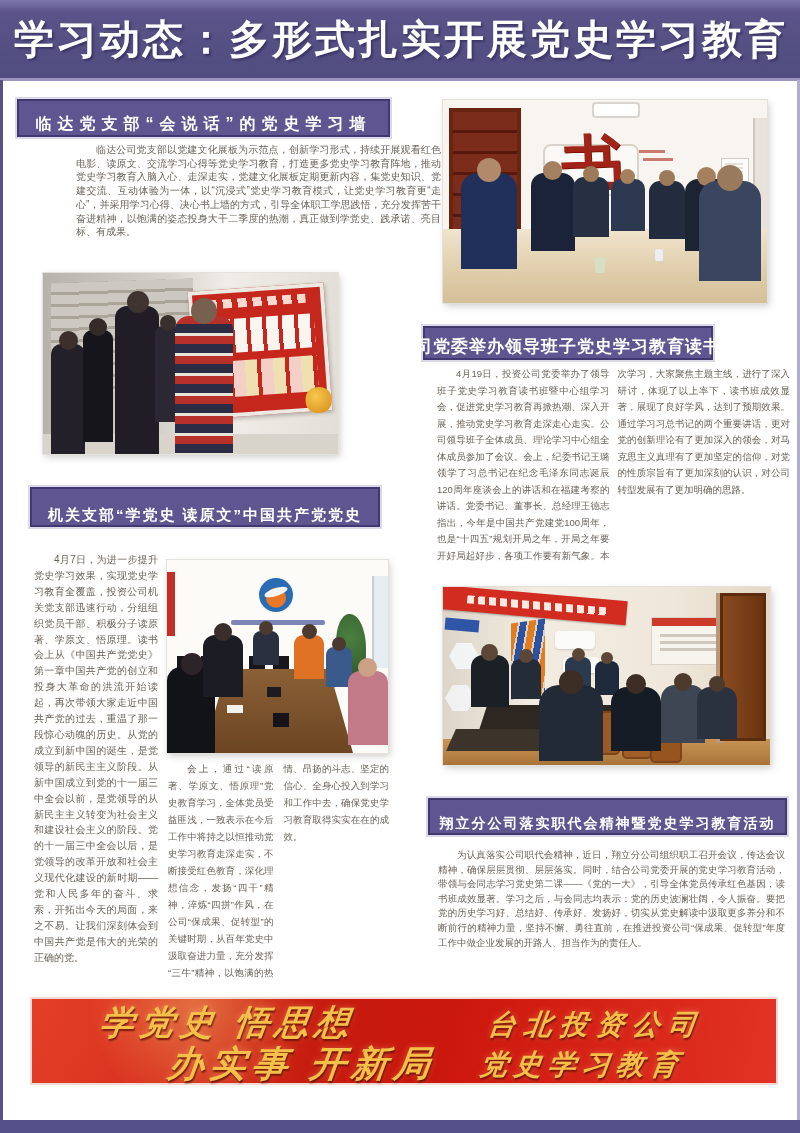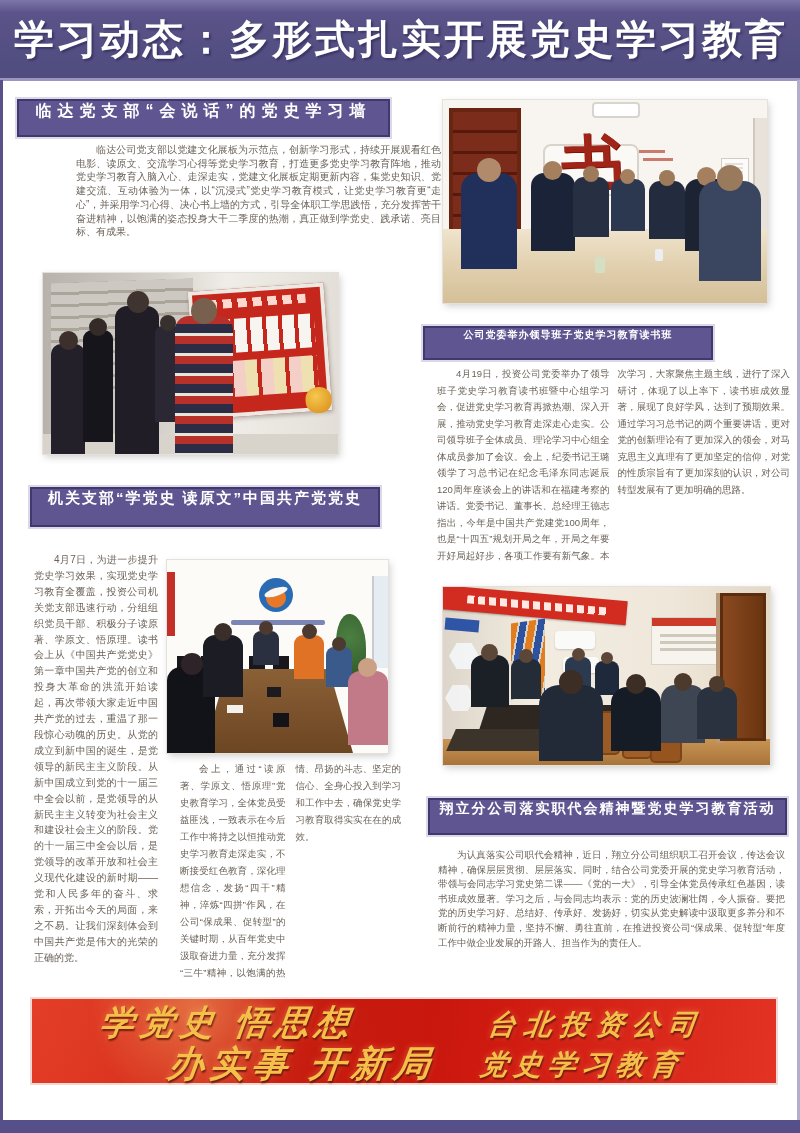--- a/index.html
+++ b/index.html
@@ -10,21 +10,21 @@
     background:linear-gradient(180deg,#7d76ab 0%,#5b5389 16%,#555084 55%,#514c80 100%);
     border-bottom:3px solid #9b95c0;display:flex;align-items:center;}
   .masthead h1{margin:0 0 0 14px;font-size:40px;font-weight:bold;color:#ffffff;letter-spacing:3px;
     text-shadow:2px 2px 2px rgba(40,35,80,.55);white-space:nowrap;}
   
   .edge-left{left:0;top:80px;width:3px;height:1053px;background:#5a5189;}
   .edge-right{left:797px;top:80px;width:3px;height:1040px;background:#b3aecd;}
   .edge-bottom{left:0;top:1120px;width:800px;height:13px;background:#56508a;}
   
   .sec-banner{background:#5e5591;border:2px solid #3f3970;box-shadow:0 0 0 2px #dbd8e8;
-    color:#fff;font-weight:bold;display:flex;align-items:flex-start;justify-content:center;
+    color:#fff;font-weight:bold;display:flex;align-items:flex-end;justify-content:center;
     white-space:nowrap;}
   
   .bodytext{color:#6b6259;text-align:justify;text-indent:2em;}
   .cols2{column-gap:10px;column-count:2;column-fill:auto;}
   
   .photo{overflow:hidden;box-shadow:0 0 0 1px #e4e1db,2px 3px 7px rgba(60,55,50,.25);background:#eee;}
   .photo *{position:absolute;}
   .head{border-radius:50%;}
   
   .footer-banner{background:
@@ -111,21 +111,21 @@
       <div class="head" style="left:8px;top:-11px;width:15px;height:15px;background:#4c3a30;"></div>
     </div>
   <div style="right:36px;bottom:66px;width:26px;height:40px;background:#3a5a8c;border-radius:8px 8px 0 0;">
       <div class="head" style="left:6px;top:-10px;width:14px;height:14px;background:#4c3a30;"></div>
     </div>
   <div style="right:0;bottom:8px;width:40px;height:74px;background:#c27a88;border-radius:12px 12px 0 0;">
       <div class="head" style="left:10px;top:-13px;width:19px;height:19px;background:#caa184;"></div>
     </div>
 </div>
 
-<div class="abs bodytext cols2" style="left:180px;top:760px;width:221px;height:230px;font-size:9.5px;line-height:17px;">会上，通过“读原著、学原文、悟原理”党史教育学习，全体党员受益匪浅，一致表示在今后工作中将持之以恒推动党史学习教育走深走实，不断接受红色教育，深化理想信念，发扬“四干”精神，淬炼“四拼”作风，在公司“保成果、促转型”的关键时期，从百年党史中汲取奋进力量，充分发挥“三牛”精神，以饱满的热情、昂扬的斗志、坚定的信心、全身心投入到学习和工作中去，确保党史学习教育取得实实在在的成效。</div>
+<div class="abs bodytext cols2" style="left:168px;top:760px;width:221px;height:230px;font-size:9.5px;line-height:17px;">会上，通过“读原著、学原文、悟原理”党史教育学习，全体党员受益匪浅，一致表示在今后工作中将持之以恒推动党史学习教育走深走实，不断接受红色教育，深化理想信念，发扬“四干”精神，淬炼“四拼”作风，在公司“保成果、促转型”的关键时期，从百年党史中汲取奋进力量，充分发挥“三牛”精神，以饱满的热情、昂扬的斗志、坚定的信心、全身心投入到学习和工作中去，确保党史学习教育取得实实在在的成效。</div>
 
 <div class="abs photo" style="left:443px;top:100px;width:324px;height:203px;">
   <div style="inset:0;background:#f8f5f0;"></div>
   <div style="left:46%;top:2px;width:44px;height:12px;background:#ffffff;border:2px solid #d8d4ce;border-radius:4px;"></div>
   <div style="left:6px;top:8px;width:64px;height:132px;border:4px solid #6a2412;background:repeating-linear-gradient(180deg,#7c2c1a 0 18px,#58180c 18px 21px),repeating-linear-gradient(90deg,rgba(0,0,0,0) 0 14px,#58180c 14px 17px);"></div>
   <div style="left:100px;top:44px;width:92px;height:48px;border:2px solid #d9d3c9;border-radius:8px;background:#fbf9f5;"></div>
   <div style="left:118px;top:22px;width:70px;height:70px;font-size:62px;font-weight:bold;color:#a02418;font-family:'Liberation Serif','DejaVu Serif',serif;text-shadow:1px 1px 0 #7c1408;transform:rotate(-2deg);">书</div>
   <div style="left:196px;top:50px;width:26px;height:3px;background:#c97b6d;"></div>
   <div style="left:200px;top:58px;width:30px;height:3px;background:#c97b6d;"></div>
   <div style="right:0;top:18px;width:12px;height:120px;background:#e8e2da;border-left:2px solid #cfc8c0;"></div>
@@ -151,21 +151,21 @@
       <div class="head" style="left:10px;top:-11px;width:16px;height:16px;background:#9c7a5a;"></div>
     </div>
   <div style="left:242px;bottom:52px;width:44px;height:72px;background:#1c2434;border-radius:13px 13px 0 0;">
       <div class="head" style="left:12px;top:-12px;width:19px;height:19px;background:#a5805e;"></div>
     </div>
   <div style="right:6px;bottom:22px;width:62px;height:100px;background:#3a4660;border-radius:18px 18px 0 0;">
       <div class="head" style="left:18px;top:-16px;width:26px;height:26px;background:#9a7a5c;"></div>
     </div>
 </div>
 
-<div class="abs sec-banner" style="left:423px;top:326px;width:286px;height:30px;font-size:10px;letter-spacing:1px;">
+<div class="abs sec-banner" style="left:423px;top:326px;width:286px;height:30px;font-size:17px;letter-spacing:1px;">
   <span>公司党委举办领导班子党史学习教育读书班</span>
 </div>
 
 <div class="abs bodytext cols2" style="left:437px;top:366px;width:353px;height:201px;font-size:9.5px;line-height:16.5px;column-gap:8px;">4月19日，投资公司党委举办了领导班子党史学习教育读书班暨中心组学习会，促进党史学习教育再掀热潮、深入开展，推动党史学习教育走深走心走实。公司领导班子全体成员、理论学习中心组全体成员参加了会议。会上，纪委书记王璐领学了习总书记在纪念毛泽东同志诞辰120周年座谈会上的讲话和在福建考察的讲话。党委书记、董事长、总经理王德志指出，今年是中国共产党建党100周年，也是“十四五”规划开局之年，开局之年要开好局起好步，各项工作要有新气象。本次学习，大家聚焦主题主线，进行了深入研讨，体现了以上率下，读书班成效显著，展现了良好学风，达到了预期效果。通过学习习总书记的两个重要讲话，更对党的创新理论有了更加深入的领会，对马克思主义真理有了更加坚定的信仰，对党的性质宗旨有了更加深刻的认识，对公司转型发展有了更加明确的思路。</div>
 
 <div class="abs photo" style="left:443px;top:587px;width:327px;height:178px;">
   <div style="inset:0;background:linear-gradient(90deg,#ddd5c9 0%,#f2ece1 28%,#efe7da 70%,#e4d8c6 100%);"></div>
   <div style="left:0;bottom:0;width:100%;height:26px;background:linear-gradient(180deg,#c89454,#a8743a);"></div>
   <div style="left:-6px;top:6px;width:190px;height:24px;background:#d22b20;transform:rotate(5deg);box-shadow:0 1px 2px rgba(0,0,0,.3);">
       <div style="left:30px;top:8px;width:140px;height:8px;background:repeating-linear-gradient(90deg,#ffe9e2 0 7px,rgba(0,0,0,0) 7px 11px);"></div>

